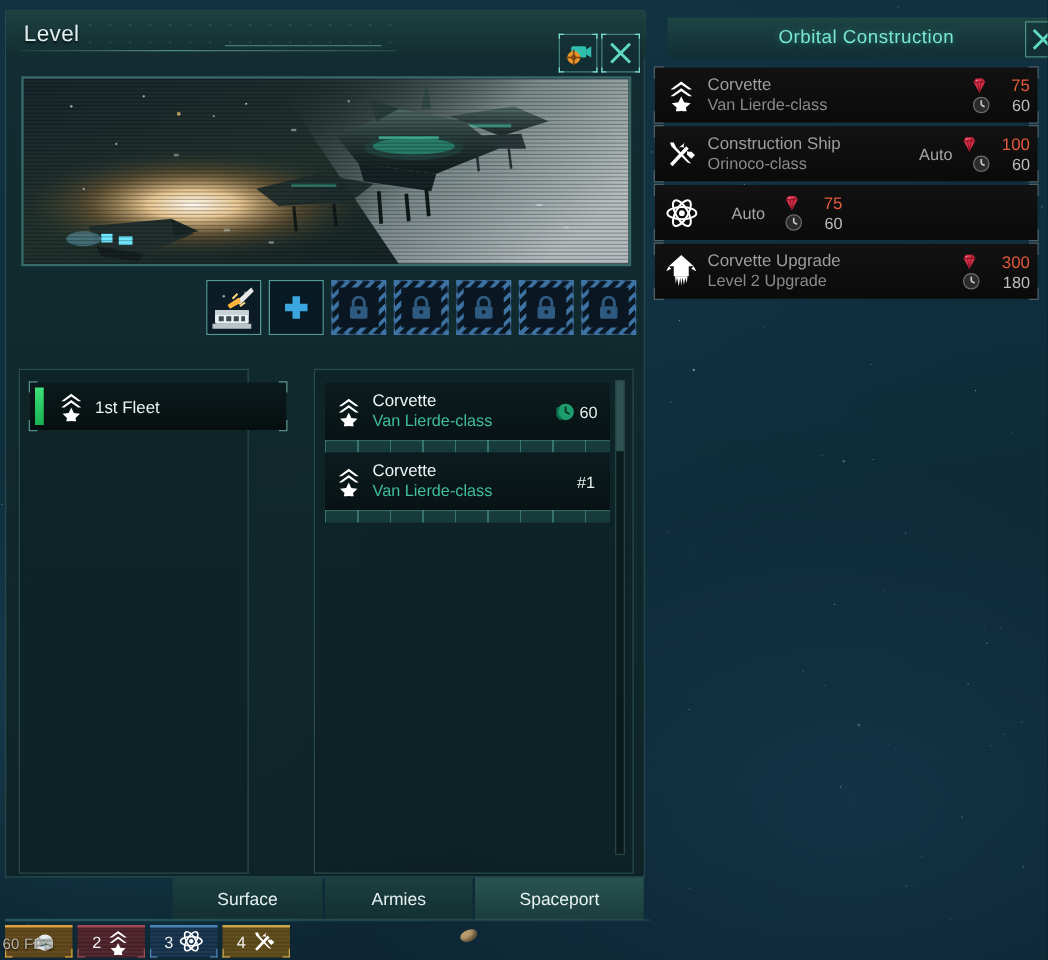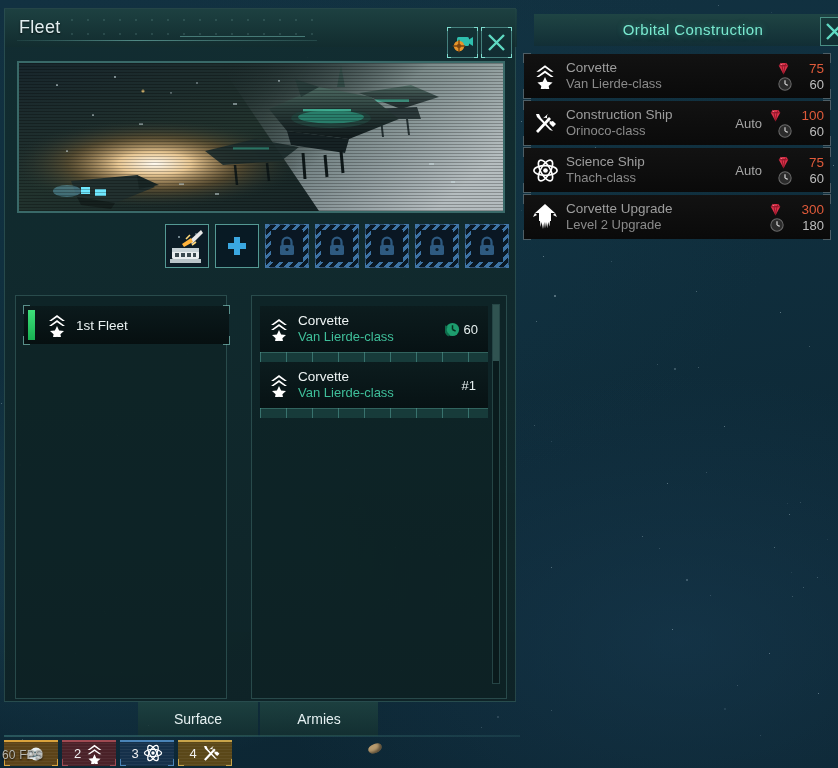--- a/index.html
+++ b/index.html
@@ -94,21 +94,21 @@
     background-image:repeating-linear-gradient(-45deg, rgba(70,130,185,.85) 0 3px, transparent 3px 7px);
     padding:5px;
   }
   .slot.locked .inner{
     position:absolute;inset:5px;background:#0a1723;
     display:flex;align-items:center;justify-content:center;
   }
 
   
   #fleet-panel{
-    position:absolute; left:10px; top:286px; width:212px; height:404px;
+    position:absolute; left:10px; top:286px; width:184px; height:404px;
     border:1px solid rgba(92,150,145,.35);
     background:rgba(12,32,34,.55);
   }
   #fleet-row{
     position:absolute;left:8px;top:10px;width:205px;height:38px;
     background:linear-gradient(180deg,#0b1a1c,#060f10);
     display:flex;align-items:center;
   }
   #fleet-row .brkt{position:absolute;width:7px;height:9px;border:1px solid rgba(140,215,205,.6);}
   #fleet-row .b1{left:-1px;top:-1px;border-right:none;border-bottom:none;}
@@ -381,21 +381,21 @@
       <i style="left:247px;top:101px;width:1px;height:1px;opacity:0.30"></i>
     </div>
 </div>
 <div id="asteroid"></div>
 
 <div id="main-window">
 
   <div id="main-header">
     <div class="hexes"></div>
   </div>
-  <div id="title-text">Fleet</div>
+  <div id="title-text">Level</div>
   <div id="hdr-rule"></div>
   <div id="hdr-rule2"></div>
 
   <div class="hdr-btn" id="camera-btn">
     <span class="corner c1"></span><span class="corner c2"></span>
     <span class="corner c3"></span><span class="corner c4"></span>
     <svg width="29" height="29" viewBox="0 0 29 29">
       <rect x="9" y="9" width="12" height="9" rx="1.5" fill="#2fbfae"></rect>
       <path d="M21 11.5 L25 9 L25 18 L21 15.5 Z" fill="#2fbfae"></path>
       <circle cx="11" cy="18" r="5.2" fill="#e8952a"></circle>
@@ -774,24 +774,20 @@
     <span class="oc-ico">
       <svg width="27" height="27" viewBox="0 0 28 28">
         <g stroke="#ffffff" stroke-width="1.7" fill="none">
           <ellipse cx="14" cy="14" rx="12" ry="5"></ellipse>
           <ellipse cx="14" cy="14" rx="12" ry="5" transform="rotate(60 14 14)"></ellipse>
           <ellipse cx="14" cy="14" rx="12" ry="5" transform="rotate(120 14 14)"></ellipse>
         </g>
         <circle cx="14" cy="14" r="2.4" fill="#ffffff"></circle>
       </svg>
     </span>
-    <span class="oc-txt">
-      <div class="oc-name">Science Ship</div>
-      <div class="oc-class">Thach-class</div>
-    </span>
     <span class="oc-auto">Auto</span>
     <span class="oc-cost">
       <div>
         <svg width="15" height="15" viewBox="0 0 16 16">
           <path d="M3 5 L5 2 H11 L13 5 L8 14 Z" fill="#d9324a"></path>
           <path d="M5 2 L6.4 5 H9.6 L11 2 M3 5 H13 M6.4 5 L8 14 L9.6 5" stroke="#8d1426" stroke-width=".9" fill="none"></path>
           <path d="M5.2 3 L6.2 4.4" stroke="#ff9aa8" stroke-width=".9"></path>
         </svg>
         <span class="min">75</span>
       </div>
@@ -838,20 +834,21 @@
         </svg>
         <span class="time">180</span>
       </div>
     </span>
   </div>
 </div>
 
 <div id="tabbar">
   <div class="tab inactive" style="left:134px;width:120px">Surface</div>
   <div class="tab inactive" style="left:256px;width:118px">Armies</div>
+  <div class="tab active" style="left:376px;width:135px">Spaceport</div>
 </div>
 <div id="tab-underline"></div>
 
 <div class="chip" style="left:4px;background-color:#5c4318;color:#d9a23c">
   <span class="top" style="background:#d9a23c"></span>
   <span class="brkt b3" style="border-color:#d9a23c"></span>
     <span class="brkt b4" style="border-color:#d9a23c"></span>
   <span class="num"></span>
   <svg width="20" height="20" viewBox="0 0 20 20">
     <circle cx="13" cy="11" r="6.5" fill="#e8eef0"></circle>

